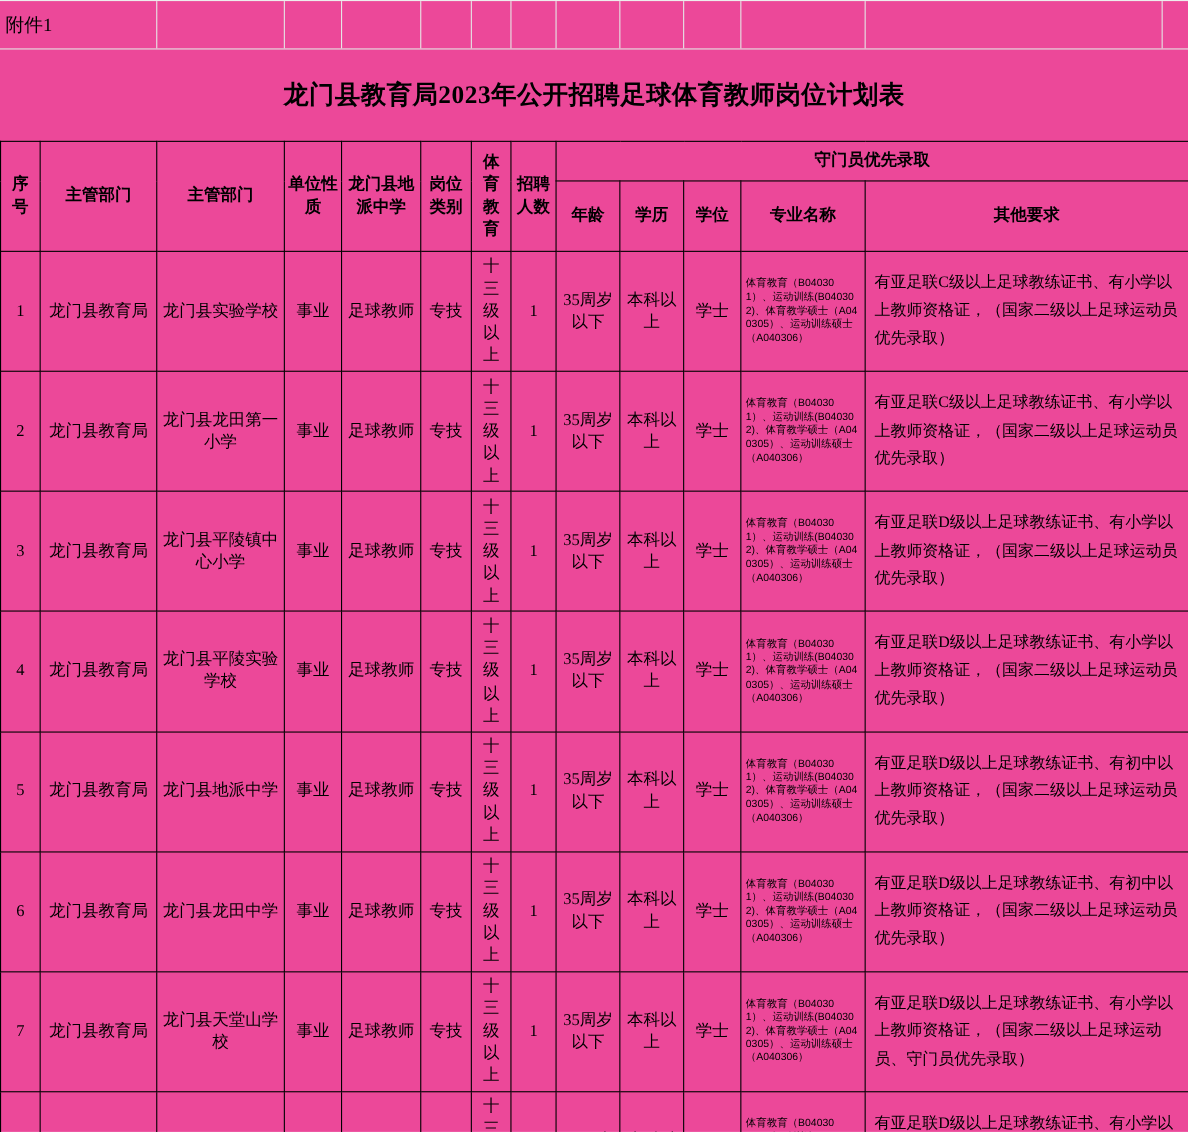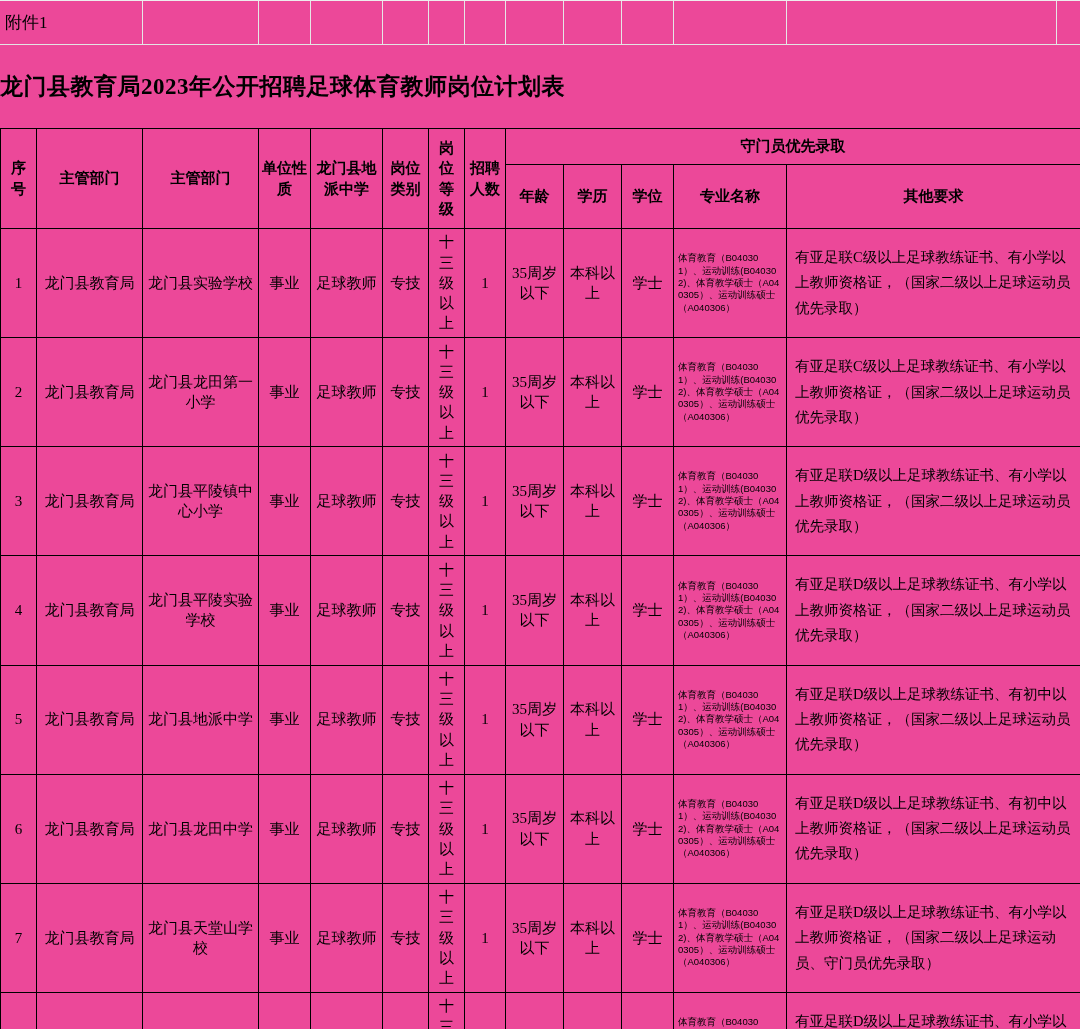--- a/index.html
+++ b/index.html
@@ -35,21 +35,21 @@
     top: 0;
     bottom: 0;
     width: 1px;
     background: #e6e6e6;
   }
   
   .title-band {
     height: 83px;
     display: flex;
     align-items: center;
-    justify-content: flex-start;
+    justify-content: center;
   }
   .page-title {
     font-size: 23px;
     font-weight: bold;
     letter-spacing: 0.5px;
   }
   
   table.plan-table {
     width: 1080px;
     table-layout: fixed;
@@ -130,21 +130,21 @@
       <col style="width:294px">
     </colgroup>
     <thead>
       <tr class="hrow-1">
         <th rowspan="2">序号</th>
         <th rowspan="2">主管部门</th>
         <th rowspan="2">主管部门</th>
         <th rowspan="2">单位性质</th>
         <th rowspan="2">龙门县地派中学</th>
         <th rowspan="2">岗位类别</th>
-        <th rowspan="2">岗位等级</th>
+        <th rowspan="2">体育教育</th>
         <th rowspan="2">招聘人数</th>
         <th colspan="5">守门员优先录取</th>
       </tr>
       <tr class="hrow-2">
         <th>年龄</th>
         <th>学历</th>
         <th>学位</th>
         <th>专业名称</th>
         <th>其他要求</th>
       </tr>

